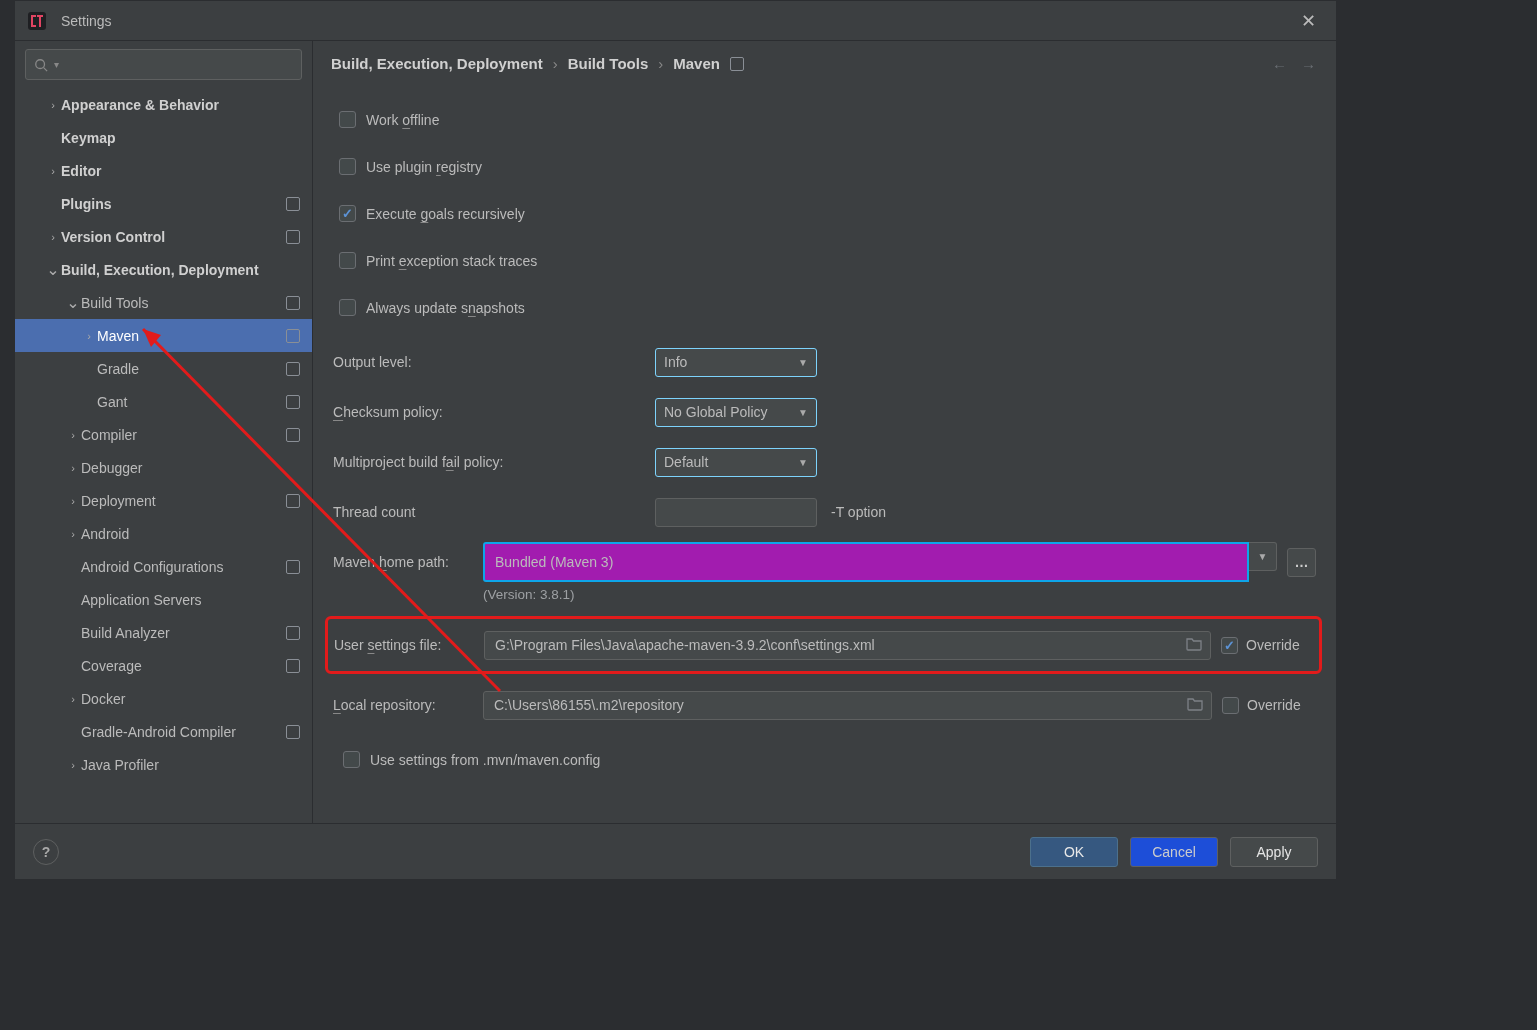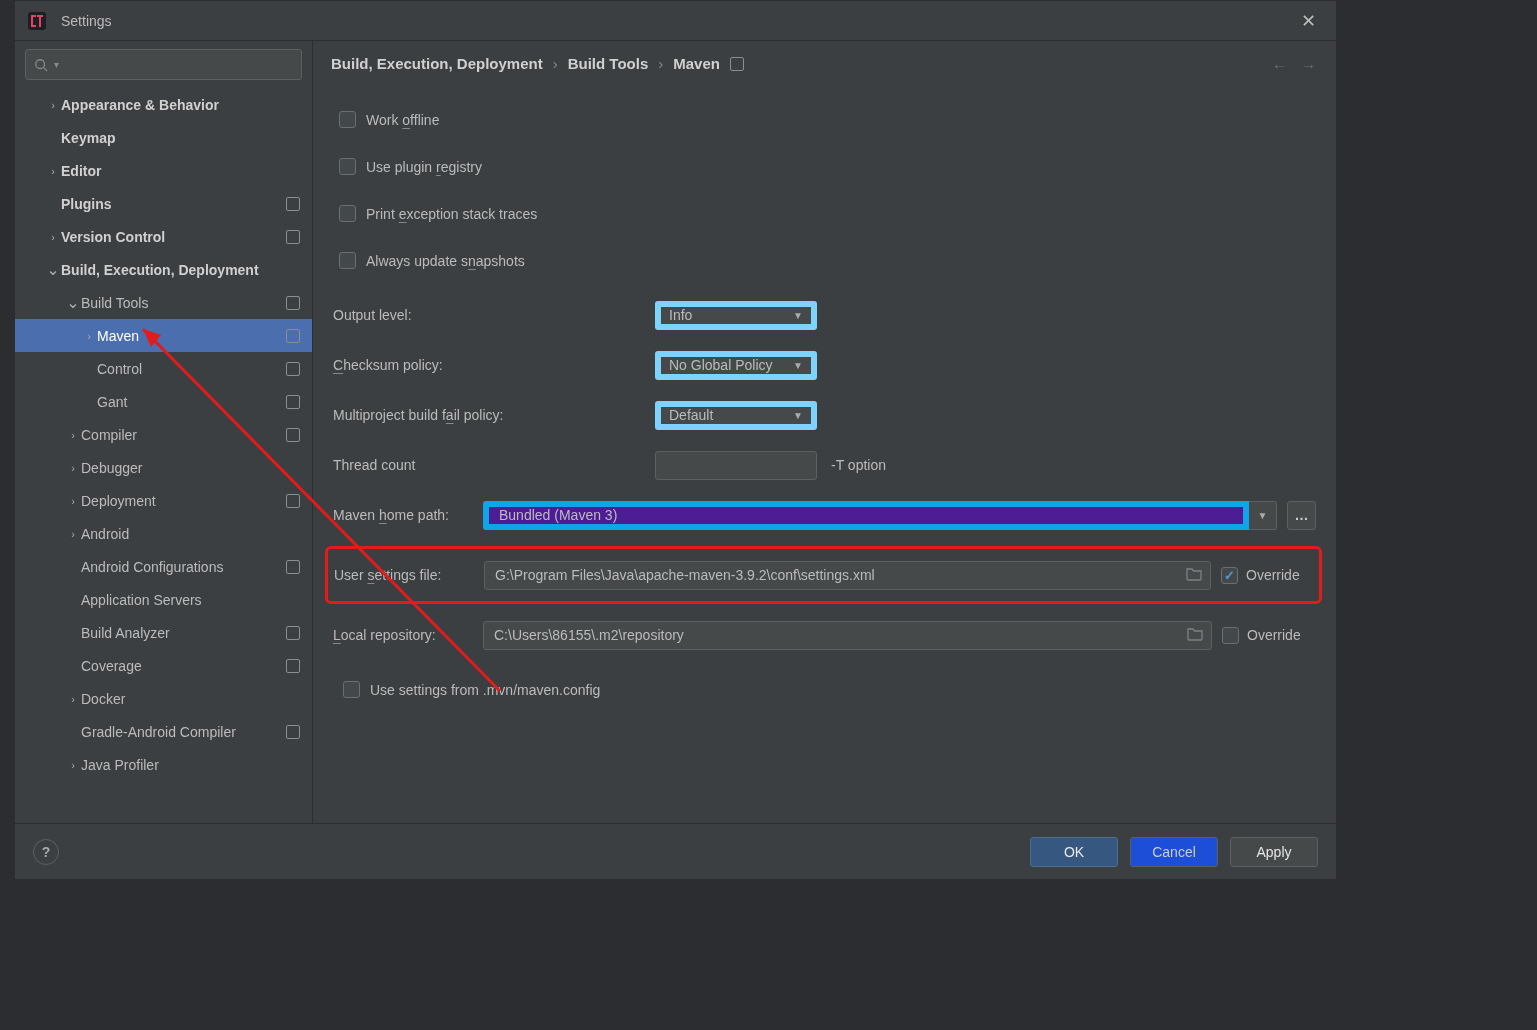--- a/index.html
+++ b/index.html
@@ -34,28 +34,28 @@
   .breadcrumb .sep { color: #888; font-weight: normal; }
   .breadcrumb .tag { width: 14px; height: 14px; border: 1.5px solid #8a8f96; border-radius: 2px; }
   .breadcrumb .navarrows { margin-left: auto; display: flex; gap: 14px; color: #6a6e73; }
   .form { display: flex; flex-direction: column; gap: 4px; }
   .chk-row { display: flex; align-items: center; gap: 10px; height: 31px; padding-left: 8px; margin-top: 12px; }
   .checkbox { width: 17px; height: 17px; border: 1px solid #6b6e72; border-radius: 3px; display: inline-flex; align-items: center; justify-content: center; background: #43494a; }
   .checkbox.checked::after { content: "✓"; color: #5c93d6; font-size: 13px; font-weight: bold; }
   .underline { text-decoration: underline; text-decoration-color: #888; text-underline-offset: 3px; }
   .field-row { display: flex; align-items: center; height: 46px; }
   .field-row .lbl { width: 324px; padding-left: 2px; }
-  .select { width: 162px; height: 29px; background: #45494a; border: 6px solid #7dd3fc; border-radius: 3px; display: flex; align-items: center; padding: 0 8px; justify-content: space-between; }
+  .select { width: 162px; height: 29px; background: #45494a; border: 1px solid #7dd3fc; border-radius: 3px; display: flex; align-items: center; padding: 0 8px; justify-content: space-between; }
   .select .caret { color: #aaa; font-size: 10px; }
   .text-input { height: 29px; background: #45494a; border: 1px solid #5e6060; border-radius: 3px; padding: 0 8px; color: #bbbbbb; display: flex; align-items: center; }
   .aux { margin-left: 14px; color: #bbbbbb; }
   .wide-row { display: flex; align-items: center; height: 46px; gap: 10px; }
   .wide-row .lbl { width: 142px; padding-left: 2px; }
   .wide-row .input-combo { flex: 1; display: flex; }
-  .combo-main { flex: 1; height: 29px; background: #4c1d95; border: 6px solid #0ea5e9; border-radius: 3px 0 0 3px; padding: 8px 10px; display: flex; align-items: center; }
+  .combo-main { flex: 1; height: 29px; background: #a21caf; border: 2px solid #0ea5e9; border-radius: 3px 0 0 3px; padding: 18px 10px; display: flex; align-items: center; }
   .combo-btn { width: 28px; height: 29px; background: #45494a; border: 1px solid #5e6060; border-left: none; border-radius: 0 3px 3px 0; display: flex; align-items: center; justify-content: center; }
   .dots-btn { width: 29px; height: 29px; background: #45494a; border: 1px solid #5e6060; border-radius: 3px; display: flex; align-items: center; justify-content: center; font-weight: bold; color: #ccc; }
   .version-note { padding-left: 152px; color: #9da0a3; font-size: 13.5px; margin-top: -2px; margin-bottom: 6px; }
   .path-row { display: flex; align-items: center; height: 46px; gap: 10px; }
   .path-row .lbl { width: 142px; padding-left: 2px; }
   .path-input { flex: 1; height: 29px; background: #45494a; border: 1px solid #5e6060; border-radius: 3px; padding: 0 10px; display: flex; align-items: center; position: relative; }
   .path-input .folder-icon { position: absolute; right: 8px; color: #7d8187; }
   .override-box { display: flex; align-items: center; gap: 8px; width: 94px; }
   .highlight-box { border: 3px solid #e21b1b; border-radius: 6px; padding: 3px 4px; margin: 4px -6px; }
   .footer { height: 56px; border-top: 1px solid #2b2d30; display: flex; align-items: center; padding: 0 18px; gap: 12px; }
@@ -129,21 +129,21 @@
             <span class="label">Build Tools</span>
             <span class="badge"></span>
           </div>
           <div class="tree-item indent-3 selected">
             <span class="arrow">›</span>
             <span class="label">Maven</span>
             <span class="badge"></span>
           </div>
           <div class="tree-item indent-3">
             <span class="arrow"></span>
-            <span class="label">Control</span>
+            <span class="label">Gradle</span>
             <span class="badge"></span>
           </div>
           <div class="tree-item indent-3">
             <span class="arrow"></span>
             <span class="label">Gant</span>
             <span class="badge"></span>
           </div>
           <div class="tree-item indent-2">
             <span class="arrow">›</span>
             <span class="label">Compiler</span>
@@ -214,20 +214,24 @@
       <div class="form">
         <div class="chk-row">
           <span class="checkbox"></span>
             <span>Work <span class="underline">o</span>ffline</span>
         </div>
         <div class="chk-row">
           <span class="checkbox"></span>
             <span>Use plugin <span class="underline">r</span>egistry</span>
         </div>
         <div class="chk-row">
+          <span class="checkbox checked"></span>
+            <span>Execute <span class="underline">g</span>oals recursively</span>
+        </div>
+        <div class="chk-row">
           <span class="checkbox"></span>
             <span>Print <span class="underline">e</span>xception stack traces</span>
         </div>
         <div class="chk-row">
           <span class="checkbox"></span>
             <span>Always update s<span class="underline">n</span>apshots</span>
         </div>
 
         <div style="height:8px"></div>
 
@@ -263,20 +267,21 @@
           <div class="input-combo">
             <div class="combo-main">
                 <span>Bundled (Maven 3)</span>
               </div>
             <div class="combo-btn">
                 <span style="font-size:10px;color:#aaa">▼</span>
               </div>
           </div>
           <div class="dots-btn">…</div>
         </div>
+        <div class="version-note">(Version: 3.8.1)</div>
 
         <div class="highlight-box">
           <div class="path-row">
             <span class="lbl">User <span class="underline">s</span>ettings file:</span>
             <div class="path-input">
               <span>G:\Program Files\Java\apache-maven-3.9.2\conf\settings.xml</span>
               <span class="folder-icon">
                 <svg width="16" height="14" viewBox="0 0 16 14">
                     <path d="M1 2h5l1.5 2H15v8a1 1 0 0 1-1 1H2a1 1 0 0 1-1-1z" fill="none" stroke="#7d8187" stroke-width="1.3"></path>
                   </svg>

